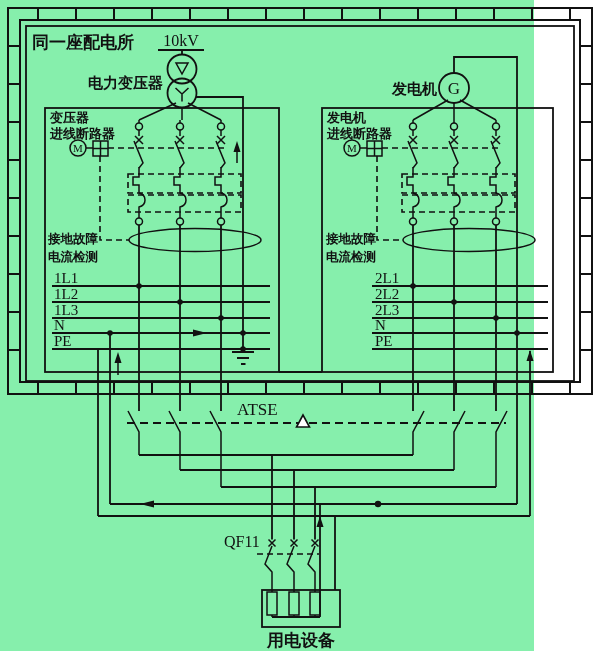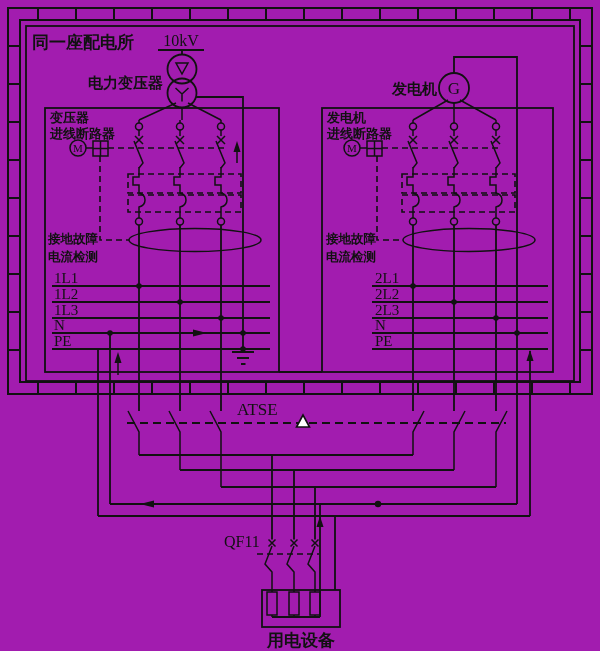--- a/index.html
+++ b/index.html
@@ -1,16 +1,16 @@
 <!DOCTYPE html>
 <html><head>
 <meta charset="utf-8">
 <style>
   html,body{margin:0;padding:0;background:#fff;}
-  .stage{width:600px;height:651px;position:relative;background:#a21caf;}
+  .stage{width:534px;height:651px;position:relative;background:#86efac;}
   svg{display:block;}
   text{fill:#111;}
   .cn{font-family:"Liberation Sans","DejaVu Sans",sans-serif;font-weight:bold;}
   .lat{font-family:"Liberation Serif","DejaVu Serif",serif;}
   .ln{stroke:#111;stroke-width:1.8;fill:none;}
   .thin{stroke:#111;stroke-width:1.5;fill:none;}
   .dash{stroke:#111;stroke-width:1.6;fill:none;stroke-dasharray:6 4;}
   .dashw{stroke:#111;stroke-width:1.8;fill:none;stroke-dasharray:8 5;}
   .dot{fill:#111;stroke:none;}
   .arr{fill:#111;stroke:none;}

